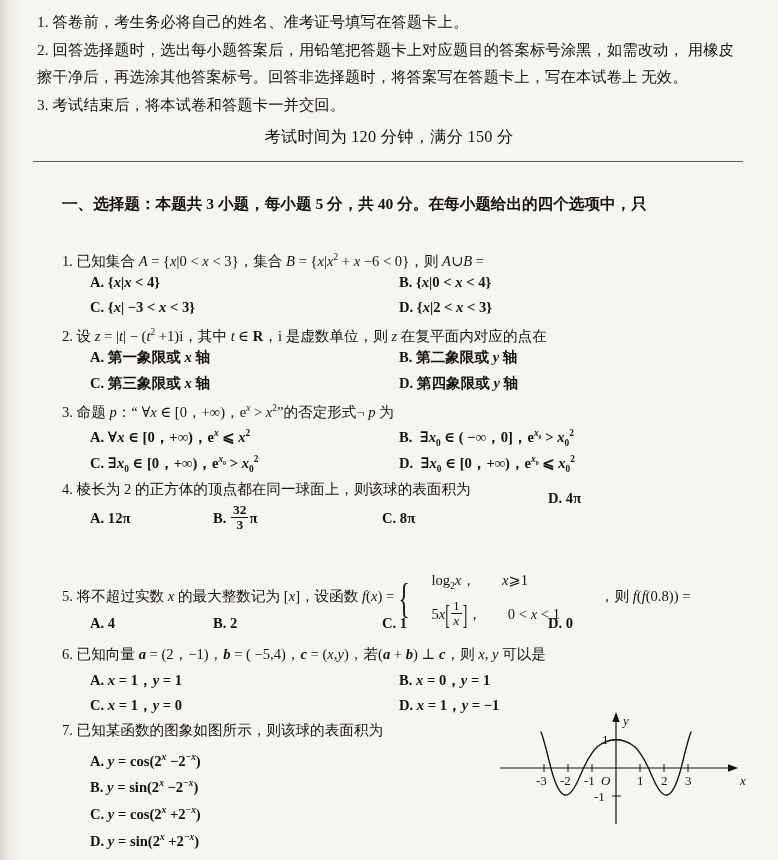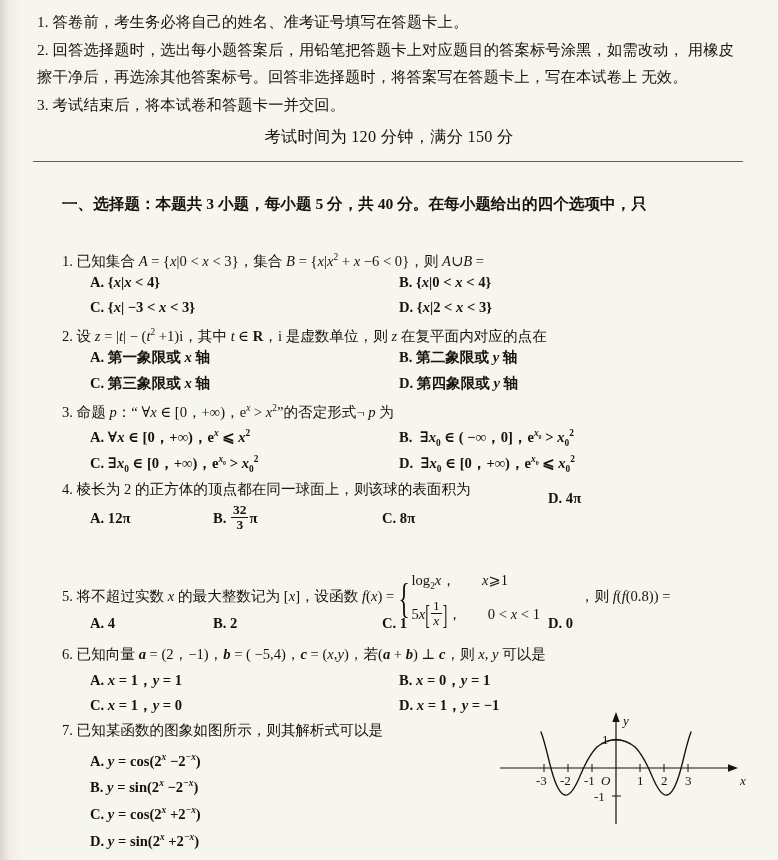--- a/index.html
+++ b/index.html
@@ -126,20 +126,21 @@
     font-size: 2.9em;
     line-height: .62;
     font-weight: 300;
     transform: scaleX(.55);
     margin: 0 -3px 0 0;
   }
   .cases {
     display: inline-block;
     vertical-align: middle;
     text-align: left;
+    margin-left: 20px;
   }
   .cases .row {
     display: block;
     line-height: 25px;
     white-space: nowrap;
   }
   .cases .cond { display:inline-block; min-width: 92px; text-align:left; padding-left: 26px;}
 
   .bigbr {
     display:inline-block;
@@ -310,21 +311,21 @@
     <span>C.</span>
     <span><i>x</i> = 1，<i>y</i> = 0</span>
   </div>
   <div class="opt colB" style="top:695px">
     <span>D.</span>
     <span><i>x</i> = 1，<i>y</i> = −1</span>
   </div>
 
   <div class="q" style="top:720px">
     <span>7.</span>
-    <span class="q-stem">已知某函数的图象如图所示，则其解析式可以是</span>
+    <span class="q-stem">已知某函数的图象如图所示，则该球的表面积为</span>
   </div>
   <div class="opt colA" style="top:747px">
     <span>A.</span>
     <span><i>y</i> = cos(2<sup>x</sup> −2<sup>−x</sup>)</span>
   </div>
   <div class="opt colA" style="top:773px">
     <span>B.</span>
     <span><i>y</i> = sin(2<sup>x</sup> −2<sup>−x</sup>)</span>
   </div>
   <div class="opt colA" style="top:800px">

